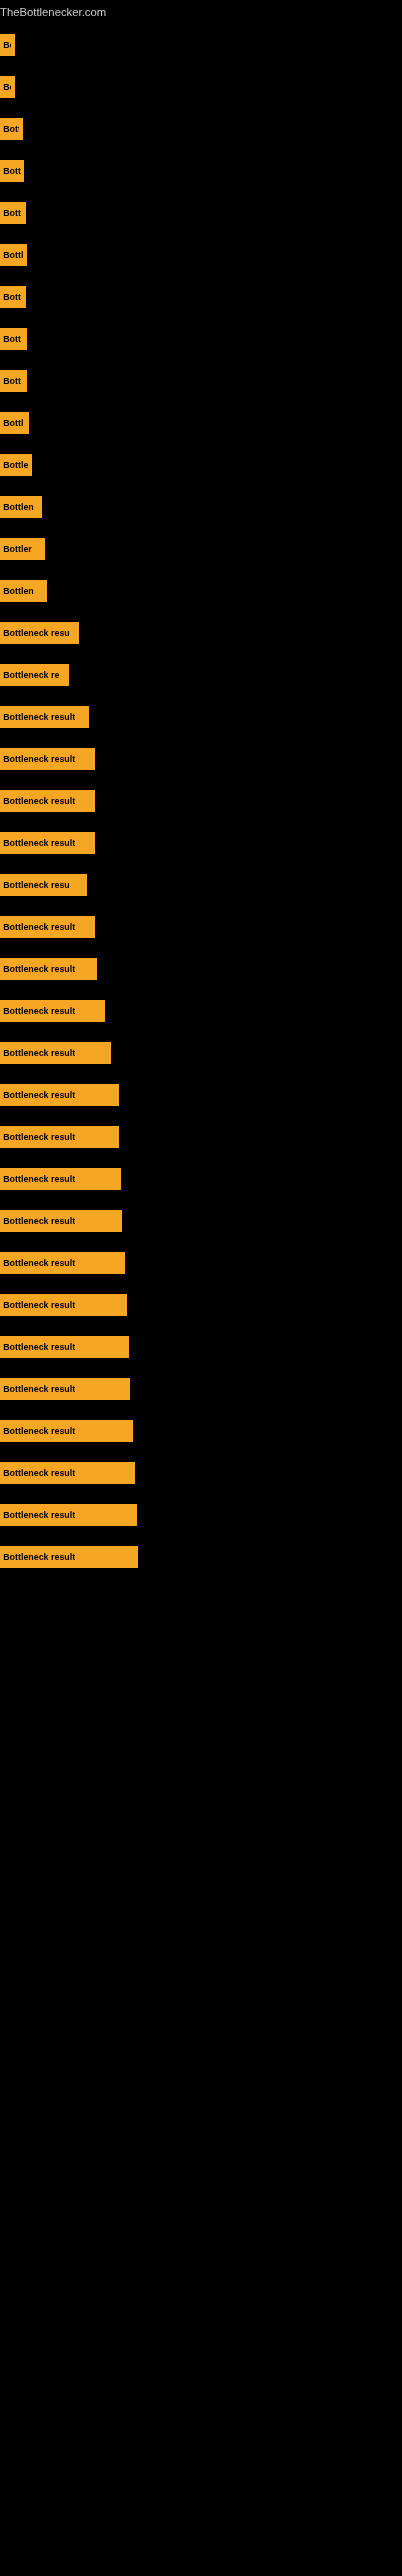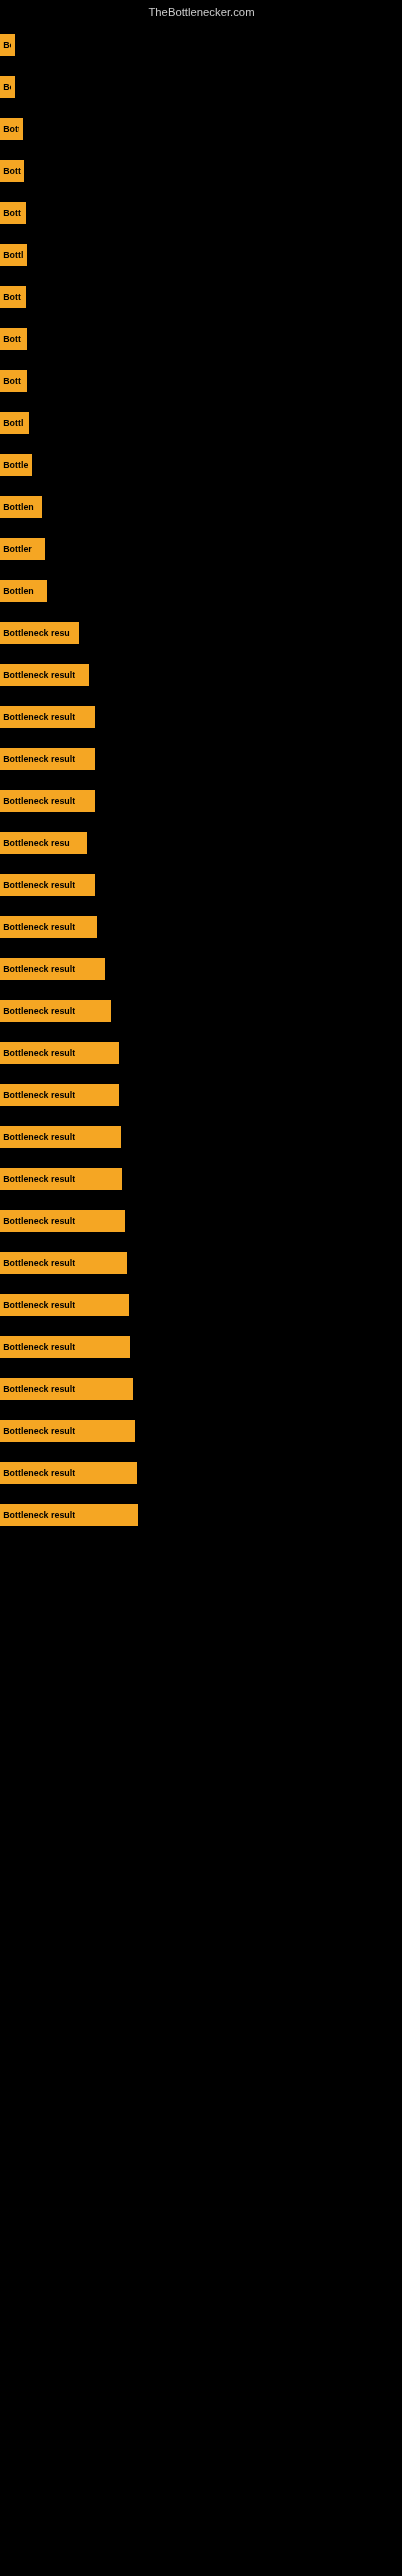--- a/index.html
+++ b/index.html
@@ -12,21 +12,21 @@
       background-color: #000;
       width: 403px;
       min-height: 2576px;
       font-family: Arial, sans-serif;
       position: relative;
     }
 
     .site-title {
       color: #ccc;
       font-size: 11.3px;
-      text-align: center;
+      text-align: left;
       padding: 6.4px 0 3.2px 0;
       position: absolute;
       top: 0;
       left: 0;
       right: 0;
     }
 
     .bars-container {
       position: absolute;
       top: 24px;
@@ -138,20 +138,25 @@
       <div class="bar" style="width: 47px;">
         <span class="bar-label">Bottlen</span>
       </div>
     </div>
     <div class="bar-row">
       <div class="bar" style="width: 79px;">
         <span class="bar-label">Bottleneck resu</span>
       </div>
     </div>
     <div class="bar-row">
+      <div class="bar" style="width: 69px;">
+        <span class="bar-label">Bottleneck re</span>
+      </div>
+    </div>
+    <div class="bar-row">
       <div class="bar" style="width: 89px;">
         <span class="bar-label">Bottleneck result</span>
       </div>
     </div>
     <div class="bar-row">
       <div class="bar" style="width: 95px;">
         <span class="bar-label">Bottleneck result</span>
       </div>
     </div>
     <div class="bar-row">

